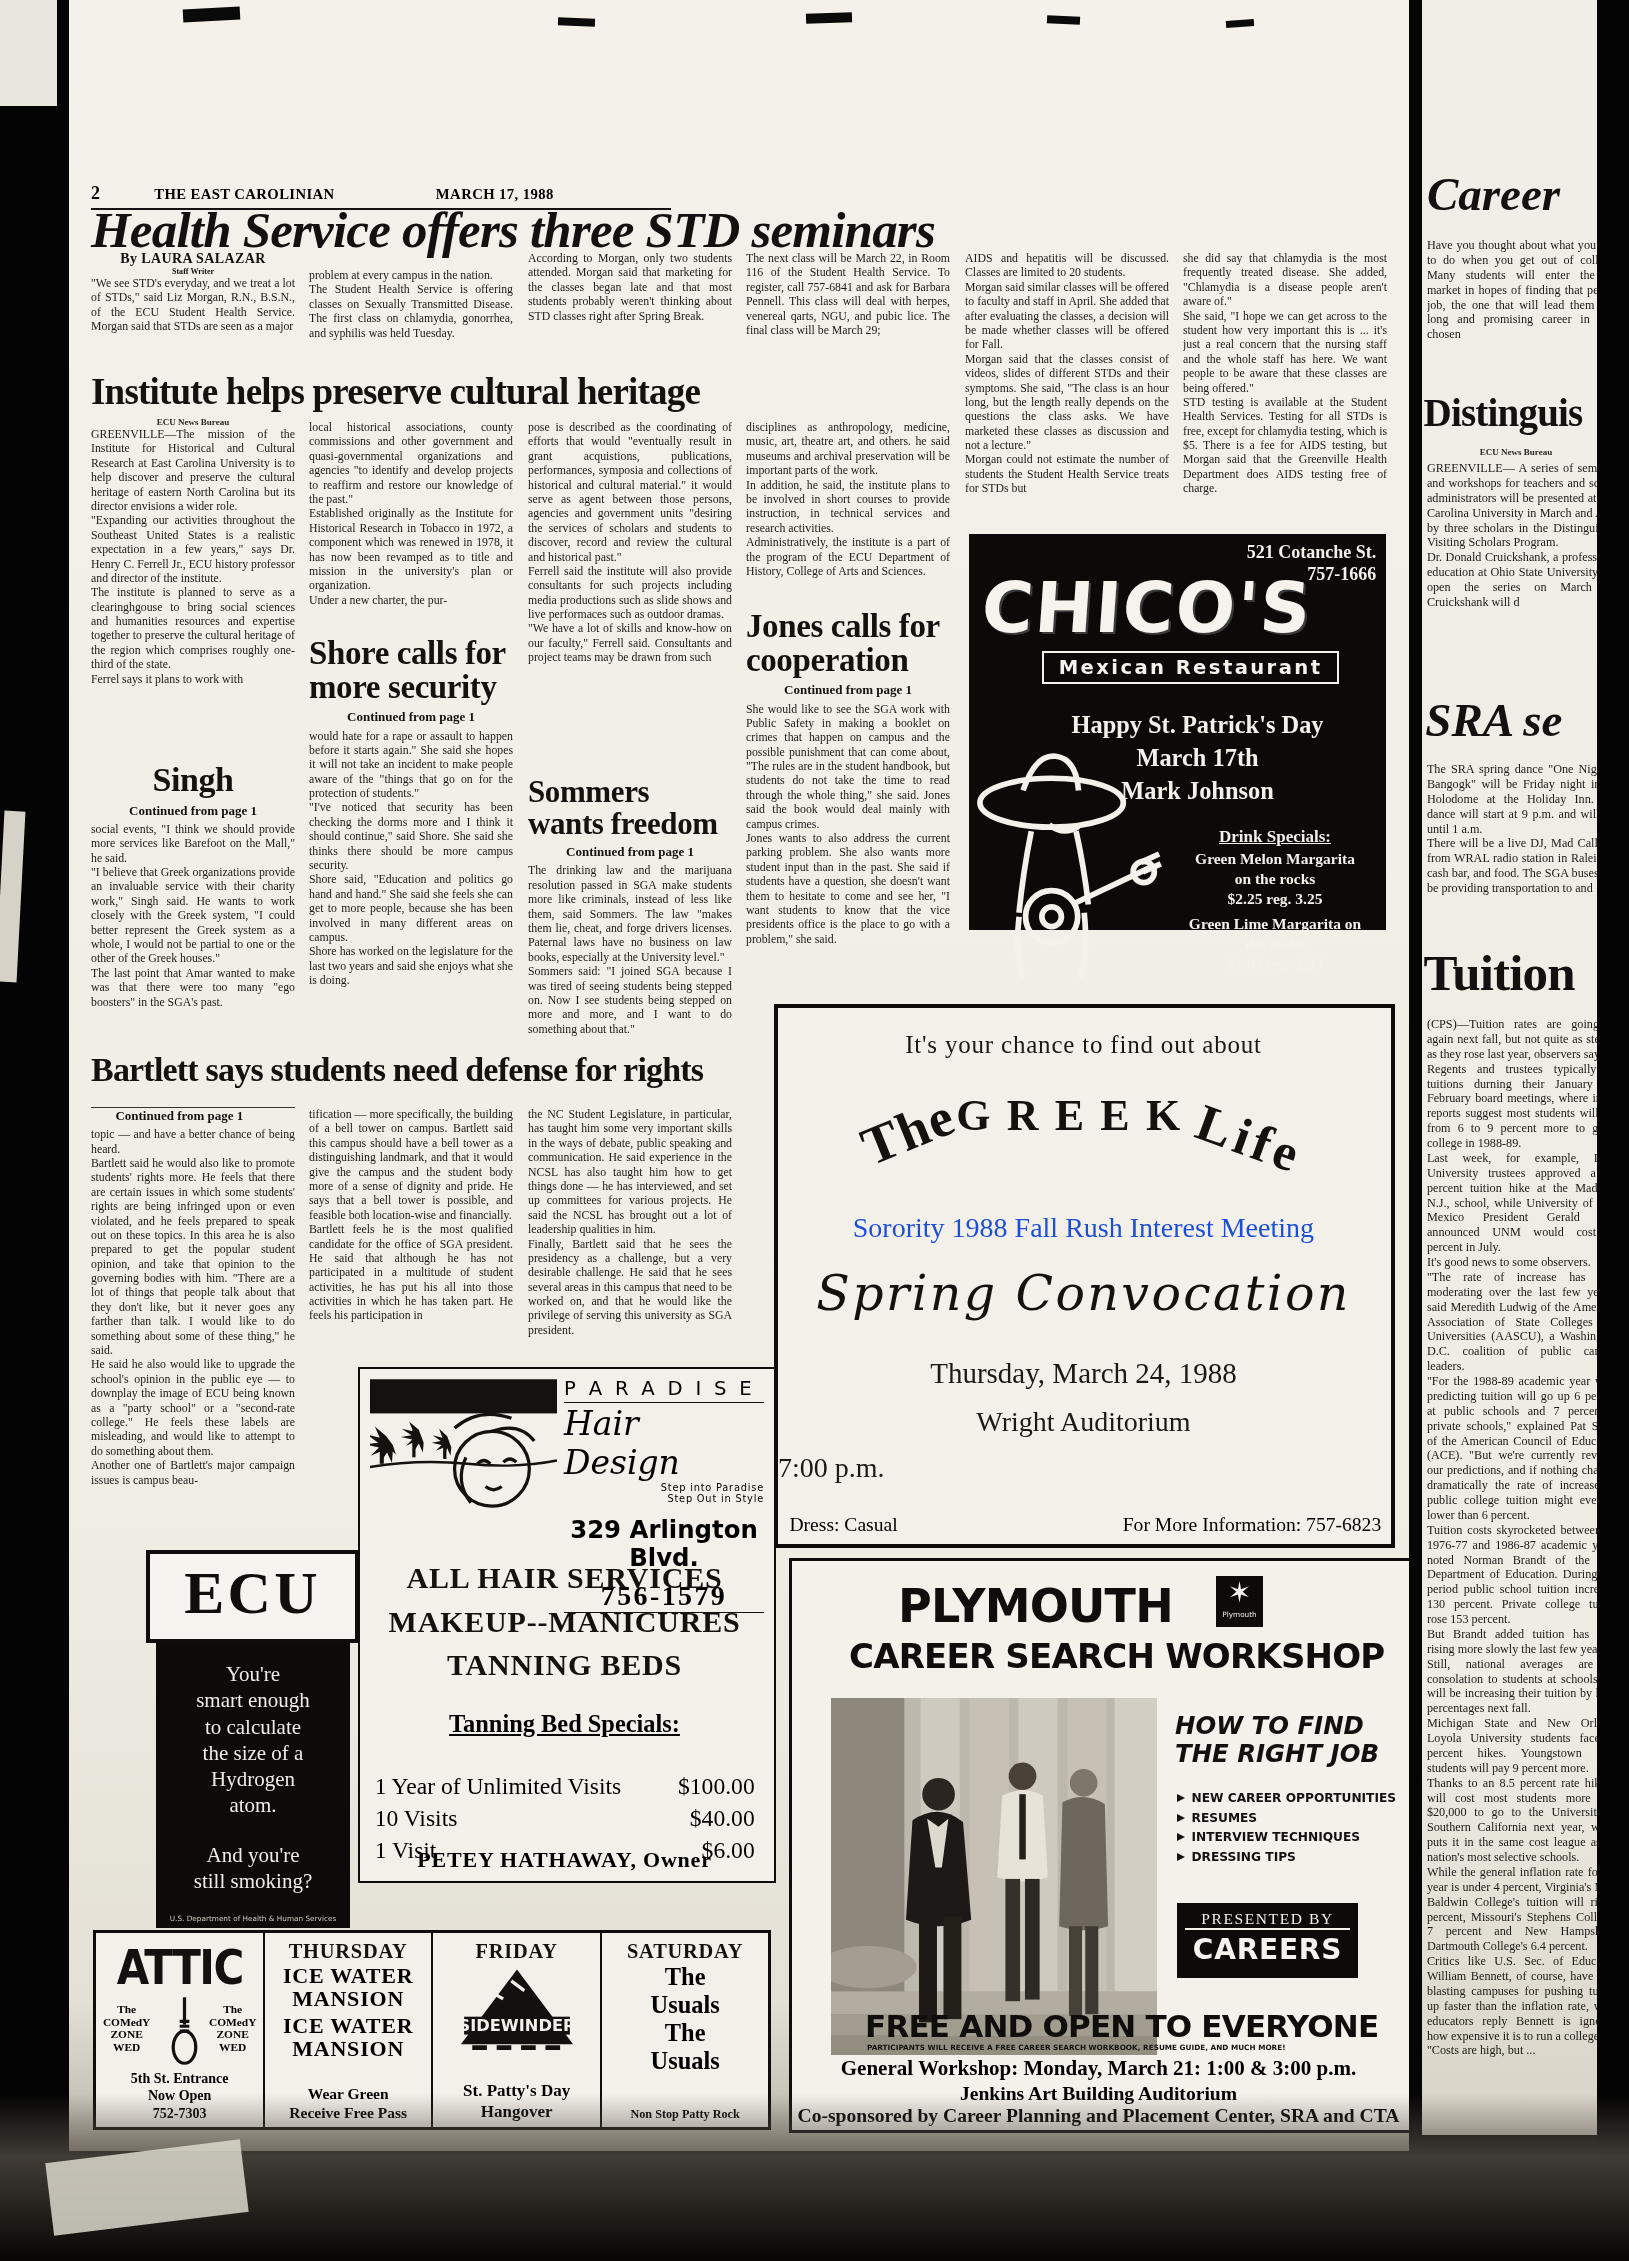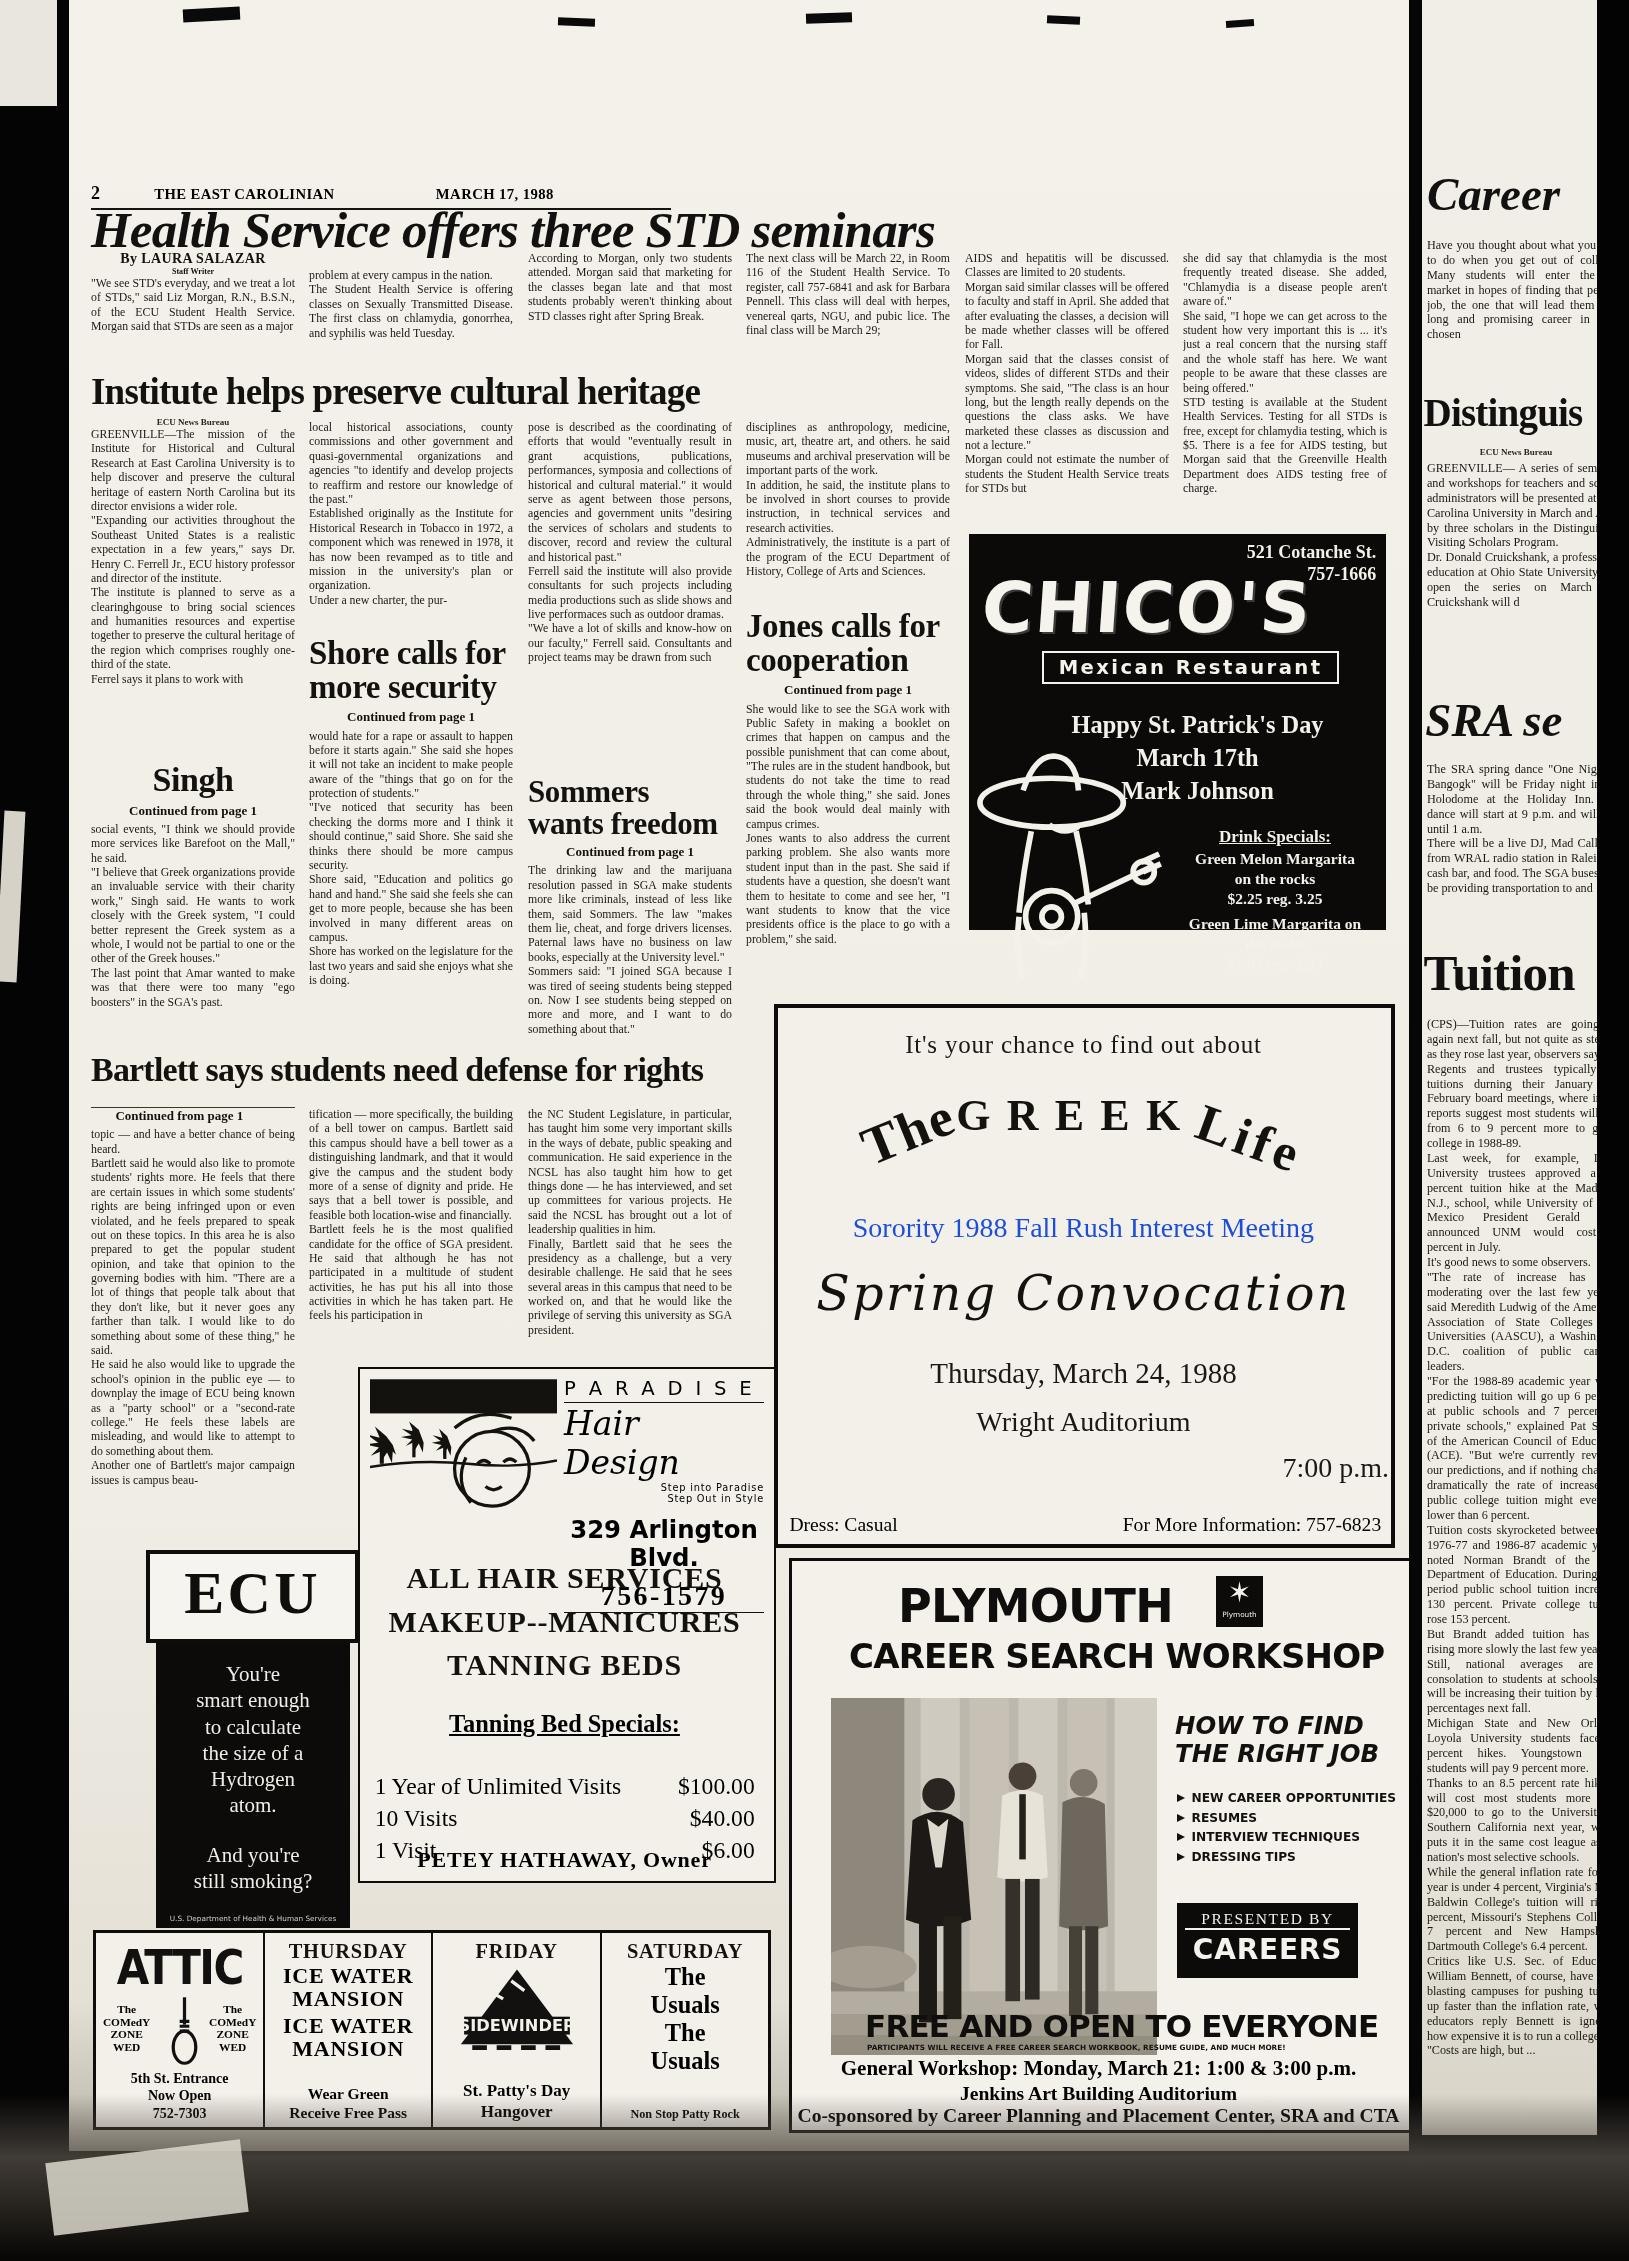--- a/index.html
+++ b/index.html
@@ -184,21 +184,21 @@
     <div class="abs" style="left:49px;top:23px;width:513px;text-align:center;font-size:25px;letter-spacing:0.8px;color:#1b1916;">It's your chance to find out about</div>
     <div class="abs" style="left:0;top:73px;width:611px;text-align:center;">
       <span class="greek-word" style="font-size:54px;transform:rotate(-22deg) translateY(21px);letter-spacing:1.6px;">The</span>
       <span class="greek-word" style="font-size:44px;letter-spacing:16.3px;margin:0 4.9px;">GREEK</span>
       <span class="greek-word" style="font-size:52px;transform:rotate(20deg) translateY(28px);letter-spacing:4.9px;">Life</span>
     </div>
     <div class="abs" style="left:24.4px;top:204px;width:562px;text-align:center;font-size:28px;color:#1d4ed8;">Sorority 1988 Fall Rush Interest Meeting</div>
     <div class="abs script" style="left:0;top:257px;width:611px;text-align:center;font-size:49px;color:#14120f;letter-spacing:2.4px;">Spring Convocation</div>
     <div class="abs" style="left:0;top:349px;width:611px;text-align:center;font-size:29px;color:#1b1916;">Thursday, March 24, 1988</div>
     <div class="abs" style="left:0;top:398px;width:611px;text-align:center;font-size:28px;color:#1b1916;">Wright Auditorium</div>
-    <div class="abs" style="left:0;top:444px;width:611px;text-align:right;font-size:28px;color:#1b1916;">7:00 p.m.</div>
+    <div class="abs" style="left:0;top:444px;width:611px;text-align:left;font-size:28px;color:#1b1916;">7:00 p.m.</div>
     <div class="abs" style="left:11.4px;bottom:8.1px;font-size:19.6px;">Dress: Casual</div>
     <div class="abs" style="right:9.8px;bottom:8.1px;font-size:19.6px;">For More Information: 757-6823</div>
   </div>
 
   <div class="adbox" style="left:289px;top:1367px;width:414px;height:512px;border-width:2.4px;">
 
     <svg class="abs" style="left:9.8px;top:9.8px;" width="187" height="155" viewBox="0 0 230 190">
       <rect x="0" y="0" width="230" height="42" fill="#14120f"></rect>
       <g fill="#14120f">
         <path d="M20,70 l-14,-12 6,14 -16,-4 14,10 -16,2 17,4 -10,10 14,-6 -2,14 8,-12 6,13 1,-14 4,4 -4,-12z"></path>

